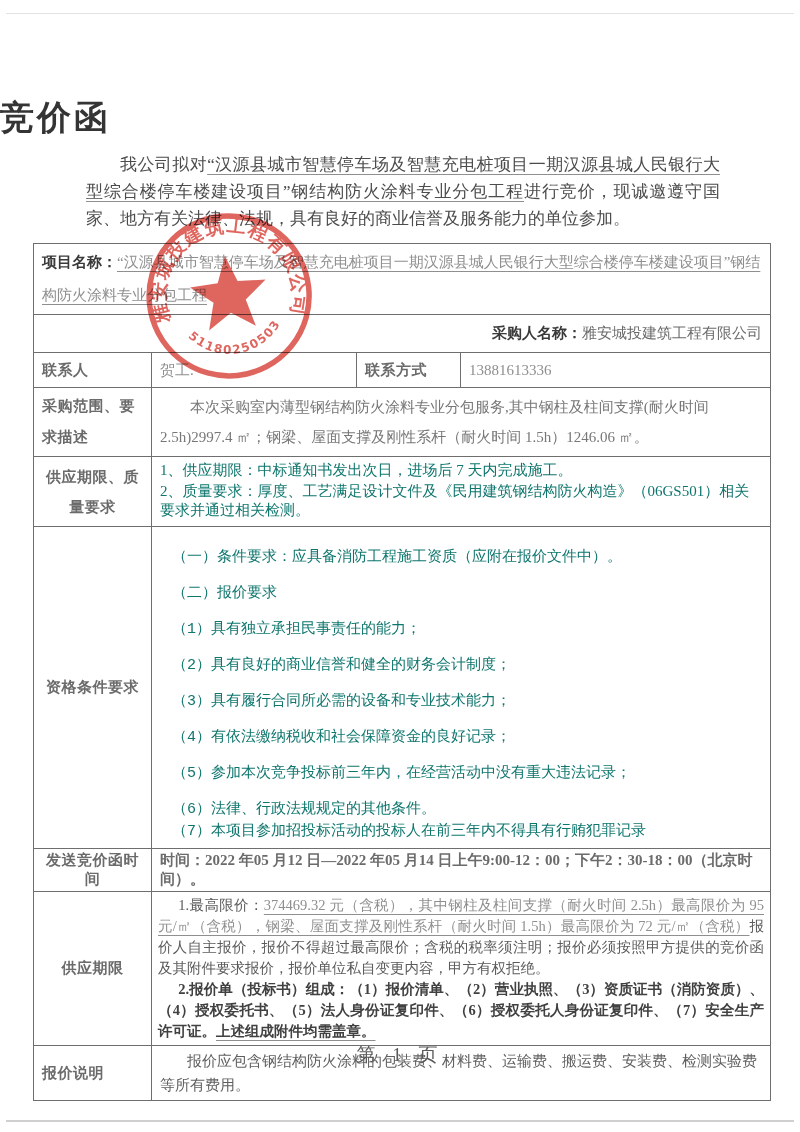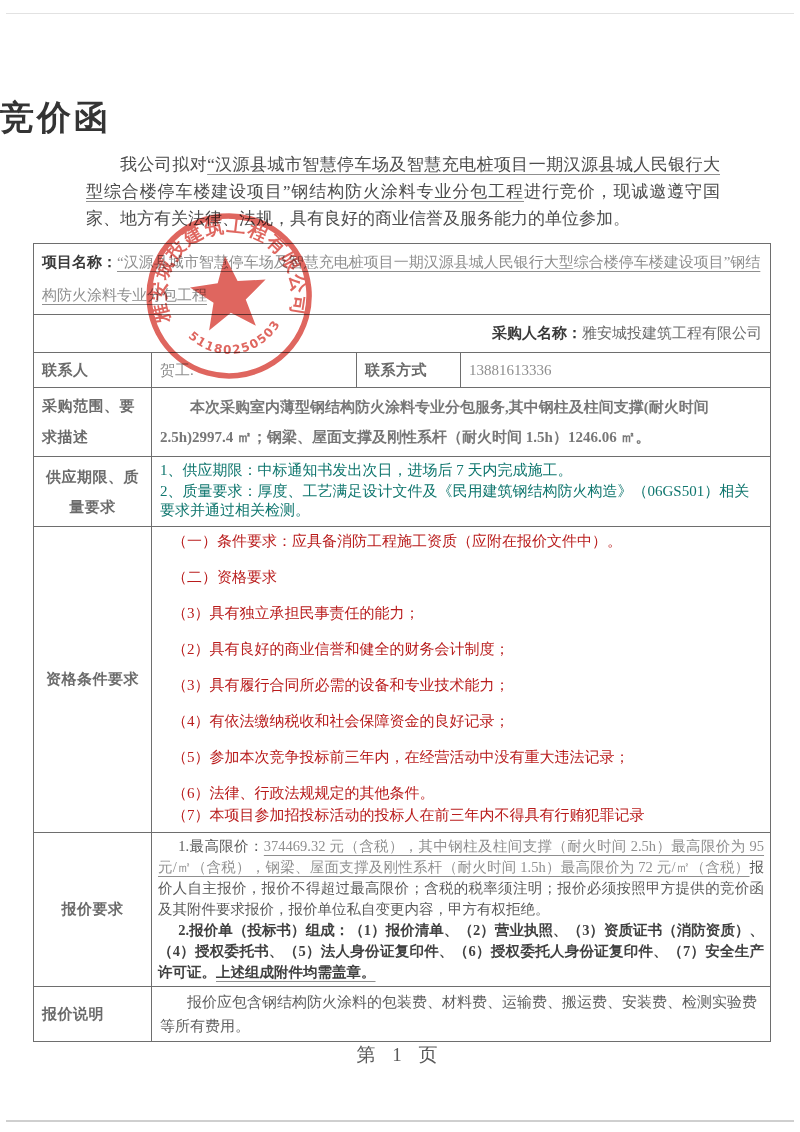--- a/index.html
+++ b/index.html
@@ -30,26 +30,26 @@
   }
   td.lbl{font-weight:700;color:#3a3a3a;letter-spacing:0.5px;}
   td.lbl.ctr{text-align:center;}
   .inline-lbl{font-weight:700;color:#3a3a3a;}
   .faded{color:#8f8f8f;}
   .row-project td{height:64px;line-height:33px;vertical-align:top;padding-top:8px;padding-left:11px;font-size:15.5px;}
   .row-purchaser td{height:33px;font-size:15.5px;padding-left:11px;color:#555;text-align:right;}
   .row-contact td{height:30px;}
   .row-contact td.val{color:#8f8f8f;}
   .row-scope td.cnt{height:64px;line-height:30px;color:#777;}
-  .row-scope td.cnt p{margin:0;text-indent:2em;font-weight:bold;}
+  .row-scope td.cnt p{margin:0;text-indent:2em;}
   .row-scope td.lbl{line-height:31px;}
   .row-supply td.cnt{height:58px;line-height:19px;color:#0f766e;padding-top:4px;padding-bottom:4px;}
   .row-supply td.cnt p{margin:0 0 2px 0;}
   .row-supply td.lbl{line-height:30px;}
-  .row-qual td.cnt{padding:4px 10px 6px 20px;color:#b91c1c;}
+  .row-qual td.cnt{padding:20px 10px 6px 20px;color:#0f766e;font-family:Liberation Mono, monospace;}
   .qitem{line-height:21px;margin-bottom:15px;}
   .qitem:nth-last-child(2){margin-bottom:1px;}
   .qitem:last-child{margin-bottom:0;}
   .row-time td{height:22px;font-weight:700;color:#474747;font-size:14px;}
   .row-time td.lbl{font-size:15px;}
   .row-quote td.cnt{height:147px;line-height:21px;font-size:14.5px;color:#5b5b5b;padding:3px 6px 3px 6px;text-align:justify;}
   .row-quote p{margin:0;text-indent:1.4em;}
   .bold2{font-weight:700;color:#414141;}
   .row-note td.cnt{height:50px;line-height:24px;color:#5f5f5f;}
   .row-note td.cnt p{margin:0;text-indent:1.8em;}
@@ -102,32 +102,36 @@
     <td class="lbl ctr">供应期限、质量要求</td>
     <td class="cnt" colspan="3">
       <p>1、供应期限：中标通知书发出次日，进场后 7 天内完成施工。</p>
       <p>2、质量要求：厚度、工艺满足设计文件及《民用建筑钢结构防火构造》（06GS501）相关要求并通过相关检测。</p>
     </td>
   </tr>
   <tr class="row-qual">
     <td class="lbl ctr">资格条件要求</td>
     <td class="cnt" colspan="3">
       <div class="qitem">（一）条件要求：应具备消防工程施工资质（应附在报价文件中）。</div>
-      <div class="qitem">（二）资格要求</div>
-      <div class="qitem">（3）具有独立承担民事责任的能力；</div>
+      <div class="qitem">（二）报价要求</div>
+      <div class="qitem">（1）具有独立承担民事责任的能力；</div>
       <div class="qitem">（2）具有良好的商业信誉和健全的财务会计制度；</div>
       <div class="qitem">（3）具有履行合同所必需的设备和专业技术能力；</div>
       <div class="qitem">（4）有依法缴纳税收和社会保障资金的良好记录；</div>
       <div class="qitem">（5）参加本次竞争投标前三年内，在经营活动中没有重大违法记录；</div>
       <div class="qitem">（6）法律、行政法规规定的其他条件。</div>
       <div class="qitem">（7）本项目参加招投标活动的投标人在前三年内不得具有行贿犯罪记录</div>
     </td>
   </tr>
+  <tr class="row-time">
+    <td class="lbl ctr">发送竞价函时间</td>
+    <td colspan="3">时间：2022 年05 月12 日—2022 年05 月14 日上午9:00-12：00；下午2：30-18：00（北京时间）。</td>
+  </tr>
   <tr class="row-quote">
-    <td class="lbl ctr">报价要求</td>
+    <td class="lbl ctr">供应期限</td>
     <td class="cnt" colspan="3">
       <p><span>1.最高限价：</span><span class="u faded">374469.32 元（含税），其中钢柱及柱间支撑（耐火时间 2.5h）最高限价为 95 元/㎡（含税），钢梁、屋面支撑及刚性系杆（耐火时间 1.5h）最高限价为 72 元/㎡（含税）</span><span>报价人自主报价，报价不得超过最高限价；含税的税率须注明；报价必须按照甲方提供的竞价函及其附件要求报价，报价单位私自变更内容，甲方有权拒绝。</span></p>
       <p><span class="bold2">2.报价单（投标书）组成：（1）报价清单、（2）营业执照、（3）资质证书（消防资质）、（4）授权委托书、（5）法人身份证复印件、（6）授权委托人身份证复印件、（7）安全生产许可证。</span><span class="bold2 u">上述组成附件均需盖章。</span></p>
     </td>
   </tr>
   <tr class="row-note">
     <td class="lbl">报价说明</td>
     <td class="cnt" colspan="3">
           <p>报价应包含钢结构防火涂料的包装费、材料费、运输费、搬运费、安装费、检测实验费等所有费用。</p>
         </td>

